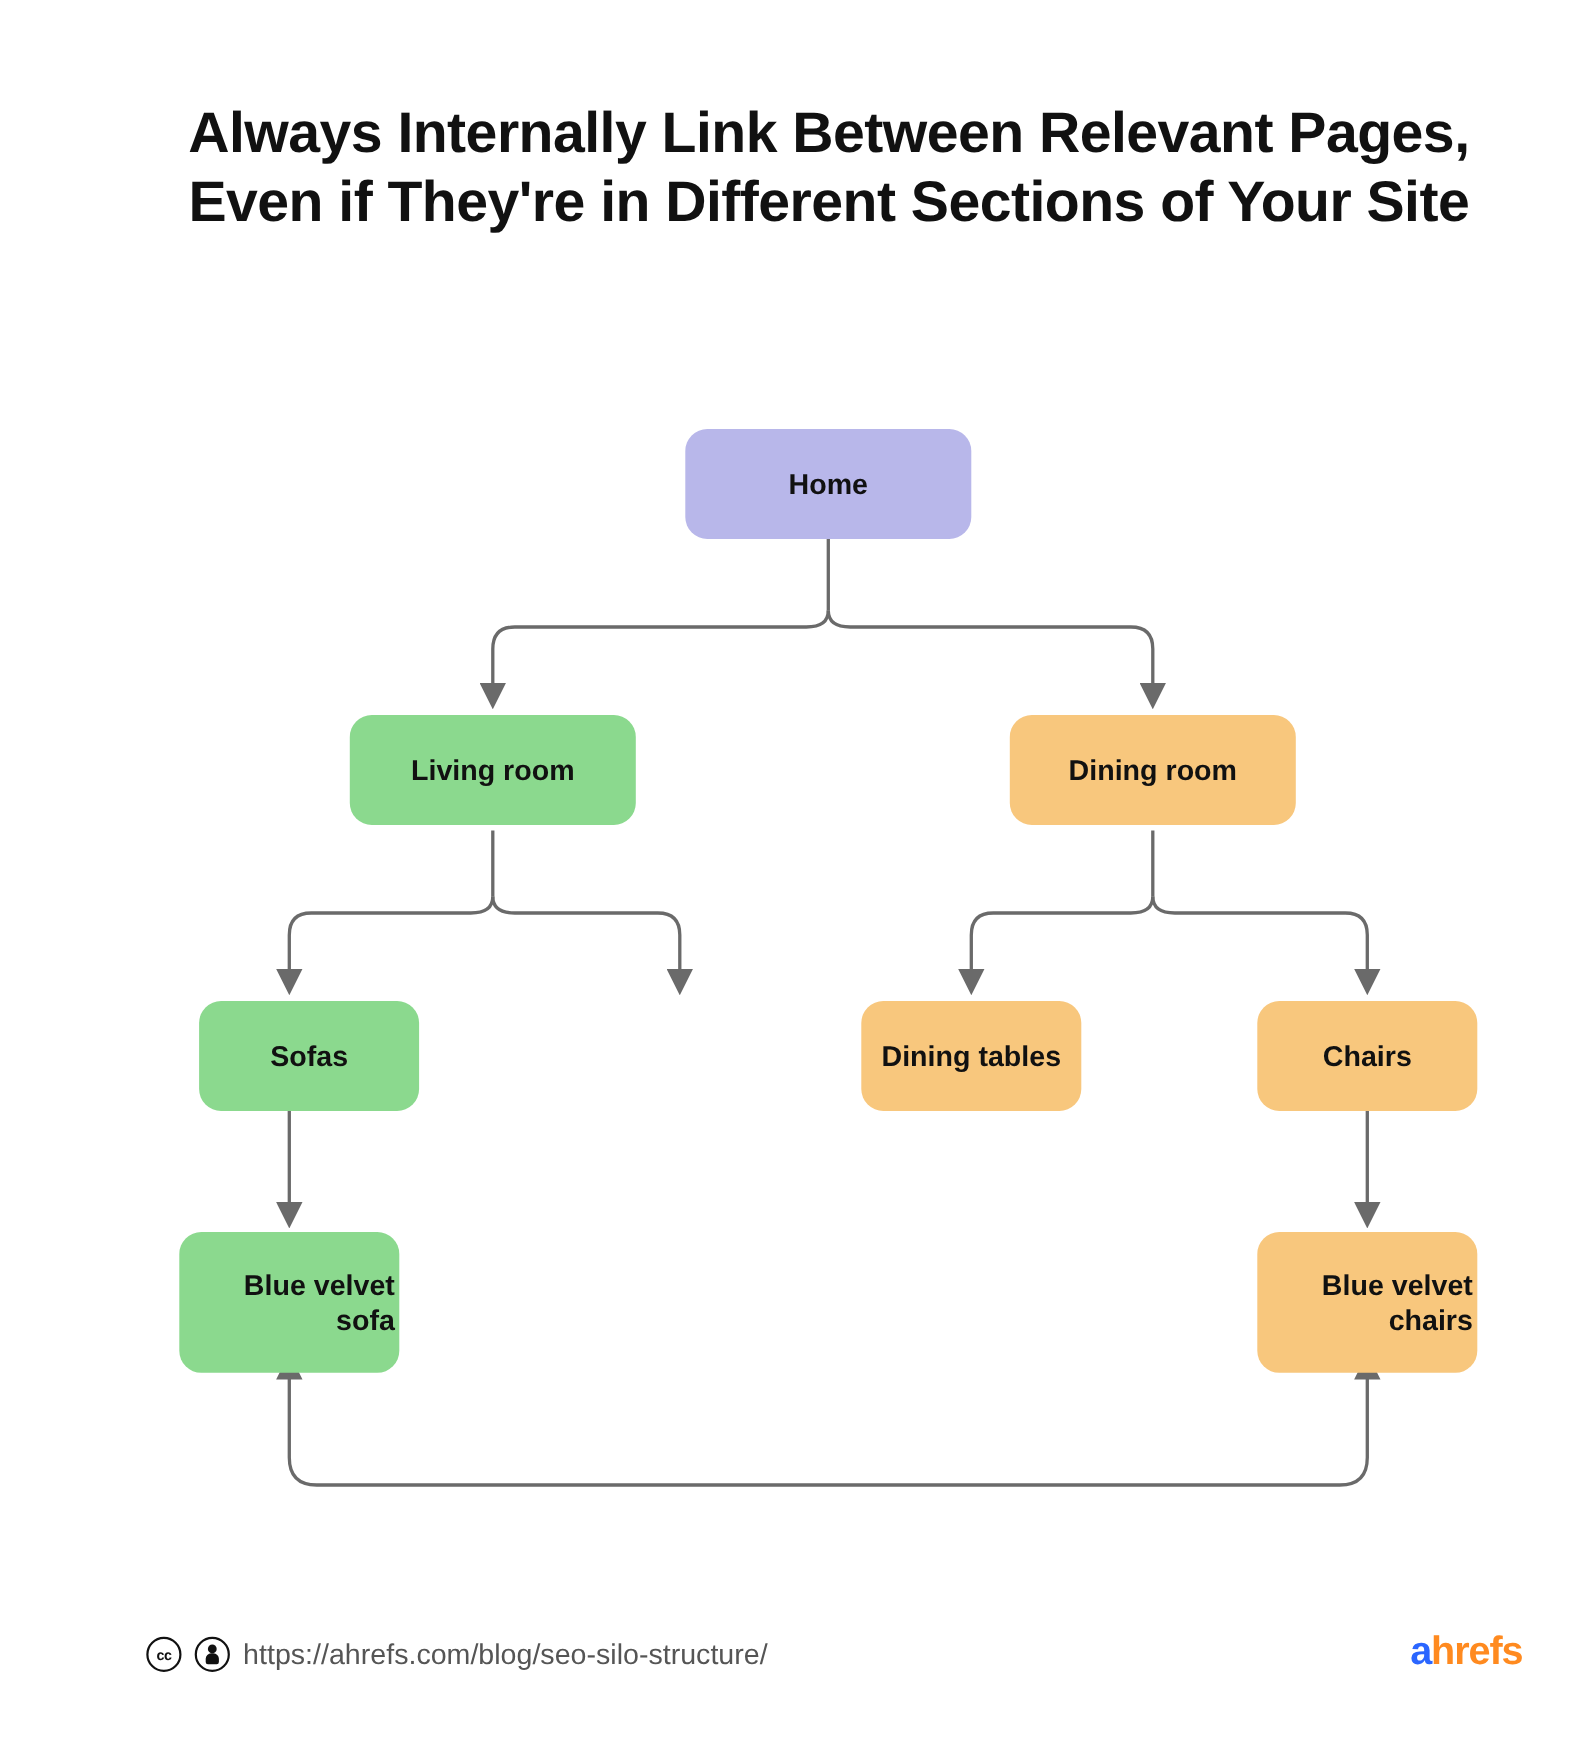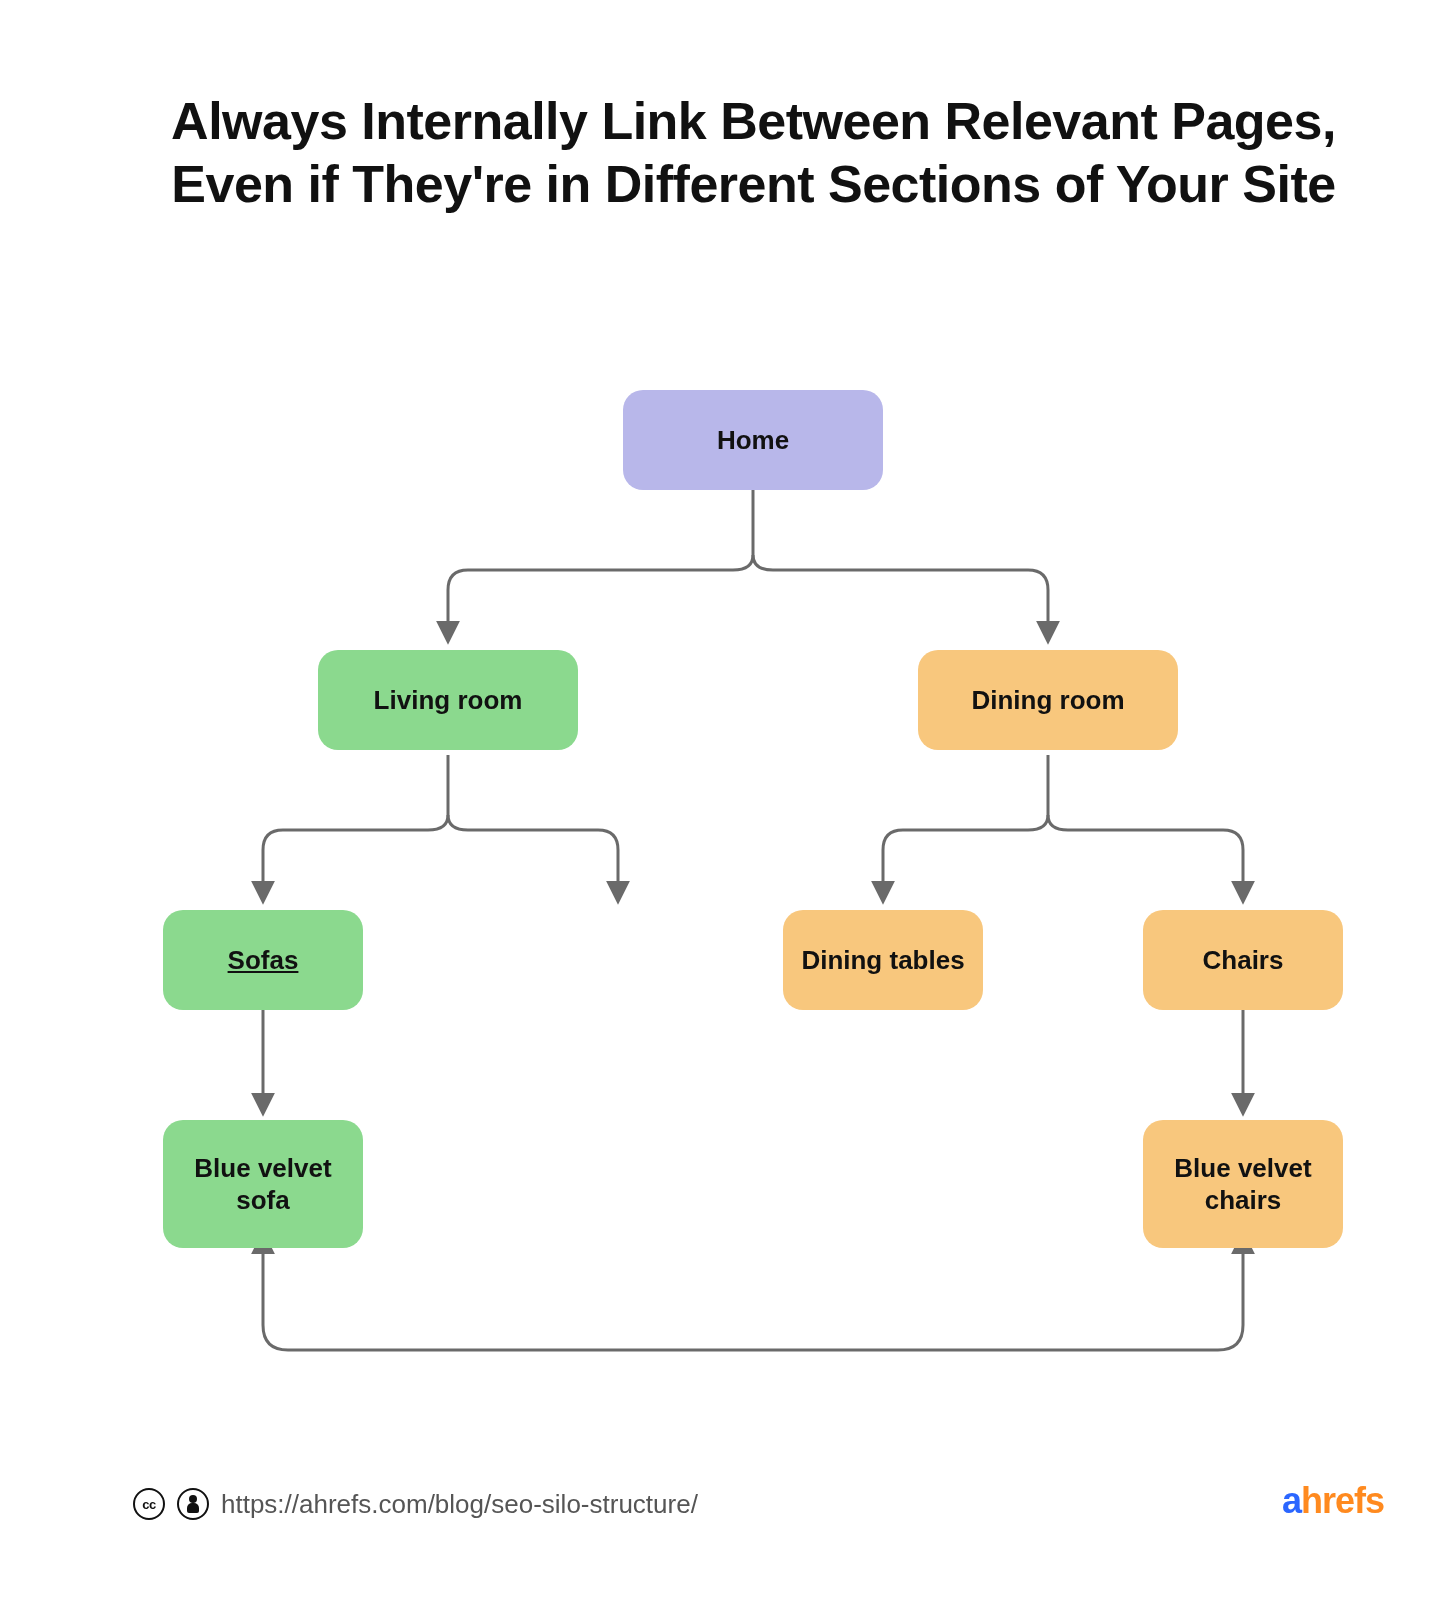--- a/index.html
+++ b/index.html
@@ -35,21 +35,21 @@
   }
   .node {
     position: absolute;
     border-radius: 20px;
     display: flex;
     align-items: center;
     justify-content: center;
     font-weight: 700;
     font-size: 26px;
     line-height: 1.25;
-    text-align: center;
+    text-align: right;
     color: #111111;
     padding: 0 4px;
     box-sizing: border-box;
   }
   .node-home    { background: #b8b7ea; width: 260px; height: 100px; }
   .node-green   { background: #8bd98e; }
   .node-orange  { background: #f8c77d; }
   .node-mid     { width: 260px; height: 100px; }
   .node-small   { width: 200px; height: 100px; }
   .node-leaf    { width: 200px; height: 128px; }
@@ -165,21 +165,21 @@
 
       <path d="M 230 1235 L 230 1325 Q 230 1350 255 1350 L 1185 1350 Q 1210 1350 1210 1325 L 1210 1235" marker-start="url(#arrow)" marker-end="url(#arrow)"></path>
     </g>
   </svg>
 
   <div class="node node-home" style="left:590px; top:390px;">Home</div>
 
   <div class="node node-green node-mid" style="left:285px; top:650px;">Living room</div>
   <div class="node node-orange node-mid" style="left:885px; top:650px;">Dining room</div>
 
-  <div class="node node-green node-small" style="left:130px; top:910px;text-decoration:underline;">Sofas</div>
+  <div class="node node-green node-small" style="left:148px; top:910px;">Sofas</div>
   <div class="node node-orange node-small" style="left:750px; top:910px;">Dining tables</div>
   <div class="node node-orange node-small" style="left:1110px; top:910px;">Chairs</div>
 
   <div class="node node-green node-leaf" style="left:130px; top:1120px;">Blue velvet sofa</div>
   <div class="node node-orange node-leaf" style="left:1110px; top:1120px;">Blue velvet chairs</div>
 
   <div class="footer">
     <div class="footer-left">
       <span class="cc-icon">cc</span>
       <span class="attr-icon"></span>

